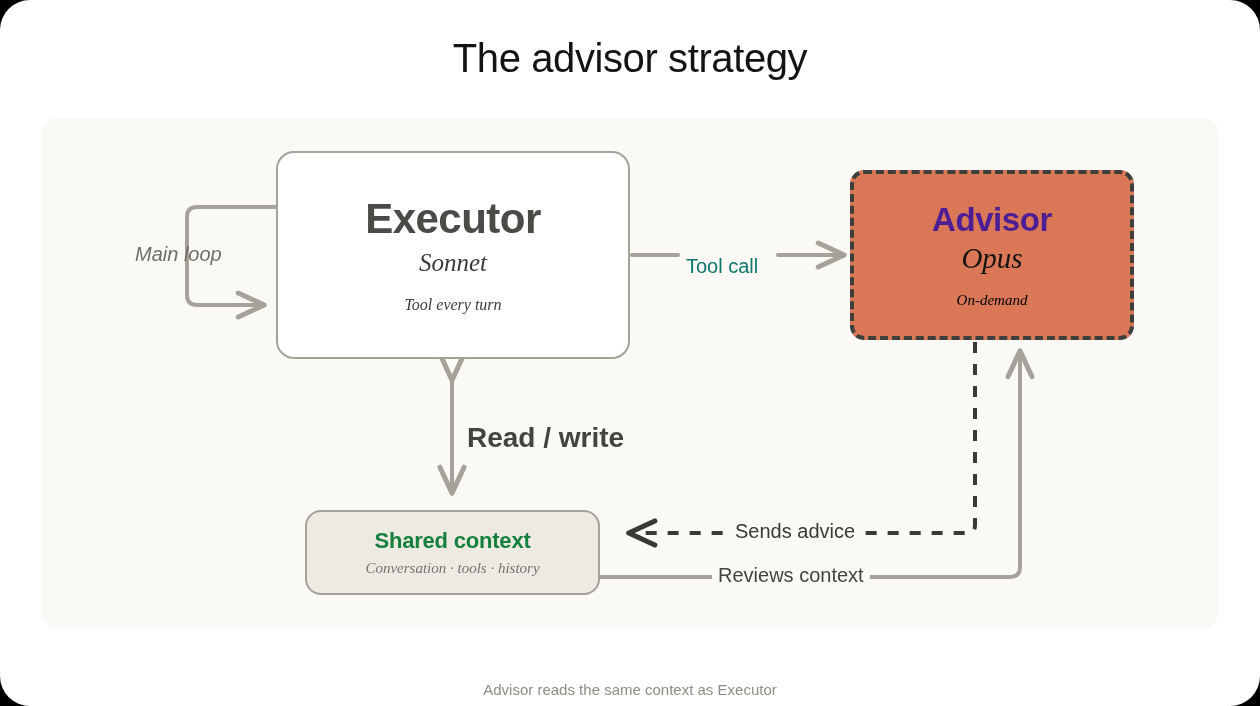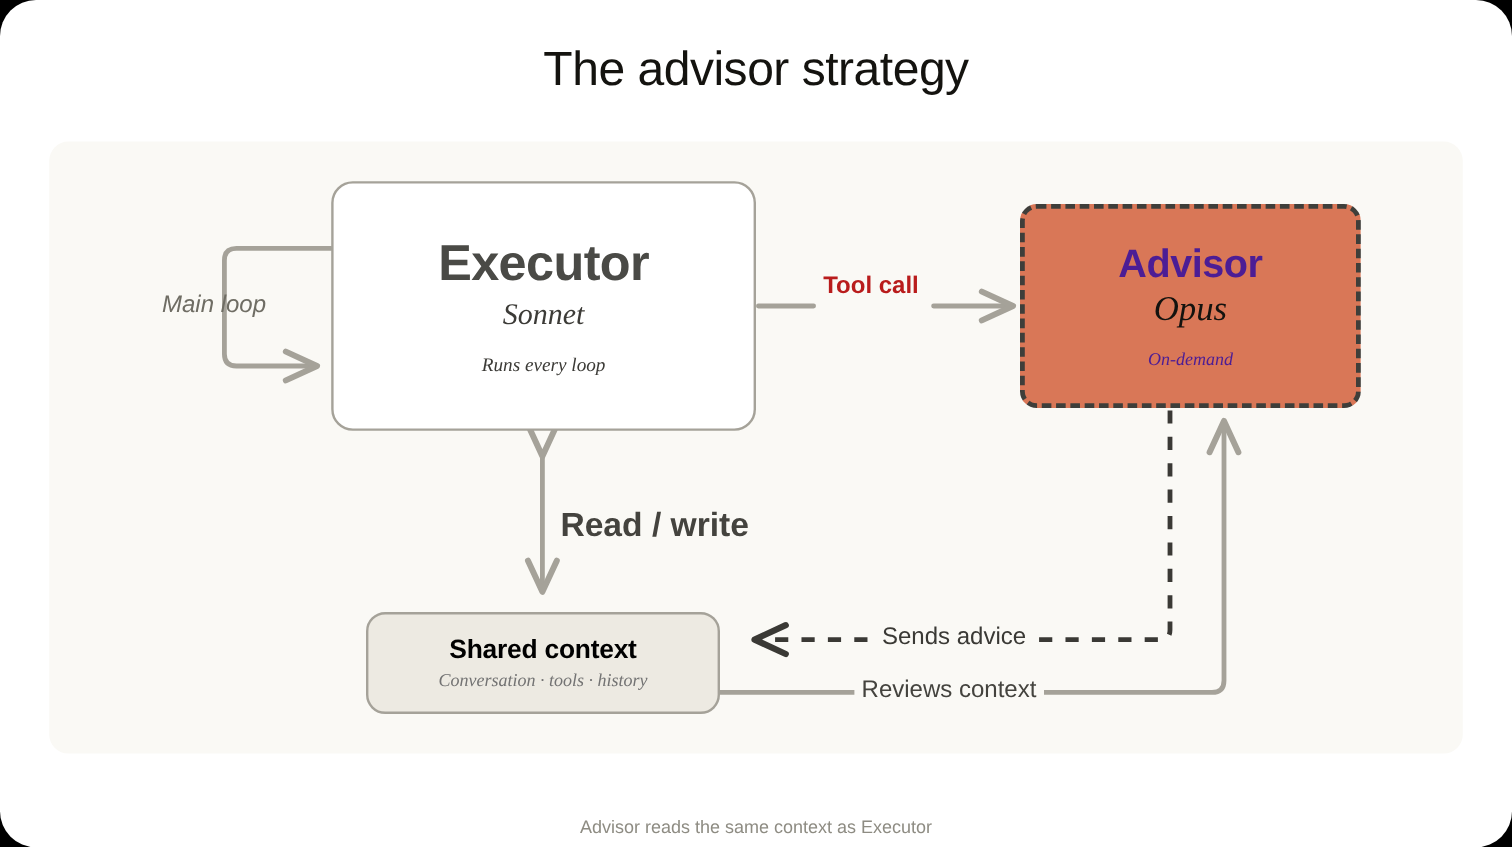--- a/index.html
+++ b/index.html
@@ -122,38 +122,38 @@
     font-family: "Liberation Serif", serif;
     font-style: italic;
     font-size: 29px;
     color: #14130F;
     line-height: 1;
   }
   #node-advisor .n-note {
     font-family: "Liberation Serif", serif;
     font-style: italic;
     font-size: 15px;
-    color: #4c1d95;
+    color: #000000;
     margin-top: 20px;
     line-height: 1;
   }
 
   #node-context {
     left: 305px;
     top: 510px;
     width: 295px;
     height: 85px;
     background: #EDEAE2;
     border: 2.5px solid #A5A299;
     border-radius: 16px;
   }
   #node-context .n-title {
     font-size: 22px;
     font-weight: bold;
-    color: #000000;
+    color: #15803d;
     letter-spacing: -0.2px;
     line-height: 1;
     margin-bottom: 9px;
   }
   #node-context .n-sub {
     font-family: "Liberation Serif", serif;
     font-style: italic;
     font-size: 15px;
     color: #737373;
     line-height: 1;
@@ -168,24 +168,24 @@
   }
   #label-main-loop {
     left: 135px;
     top: 244px;
     font-size: 20px;
     color: #6F6D64;
     font-style: italic;
   }
   #label-tool-call {
     left: 686px;
-    top: 228px;
-    font-size: 20px;
-    font-weight: bold;
-    color: #b91c1c;
+    top: 256px;
+    font-size: 20px;
+    font-weight: normal;
+    color: #0f766e;
   }
   #label-read-write {
     left: 467px;
     top: 424px;
     font-size: 28px;
     font-weight: bold;
     color: #44433E;
   }
   #label-sends-advice {
     left: 729px;
@@ -243,21 +243,21 @@
     <line x1="452" y1="379" x2="452" y2="492" stroke="#A5A299" stroke-width="4" stroke-linecap="round" marker-start="url(#arrow-gray)" marker-end="url(#arrow-gray)"></line>
 
     <path d="M975,342 L975,525 Q975,533 967,533 L630,533" fill="none" stroke="#3A3935" stroke-width="4" stroke-dasharray="11 11" stroke-linecap="butt" marker-end="url(#arrow-dark)"></path>
 
     <path d="M600,577 L1010,577 Q1020,577 1020,567 L1020,352" fill="none" stroke="#A5A299" stroke-width="4" stroke-linecap="round" marker-end="url(#arrow-gray)"></path>
   </svg>
 
   <div class="node" id="node-executor">
     <div class="n-title">Executor</div>
     <div class="n-sub">Sonnet</div>
-    <div class="n-note">Runs every loop</div>
+    <div class="n-note">Tool every turn</div>
   </div>
 
   <div class="node" id="node-advisor">
     <div class="n-title">Advisor</div>
     <div class="n-sub">Opus</div>
     <div class="n-note">On-demand</div>
   </div>
 
   <div class="node" id="node-context">
     <div class="n-title">Shared context</div>

